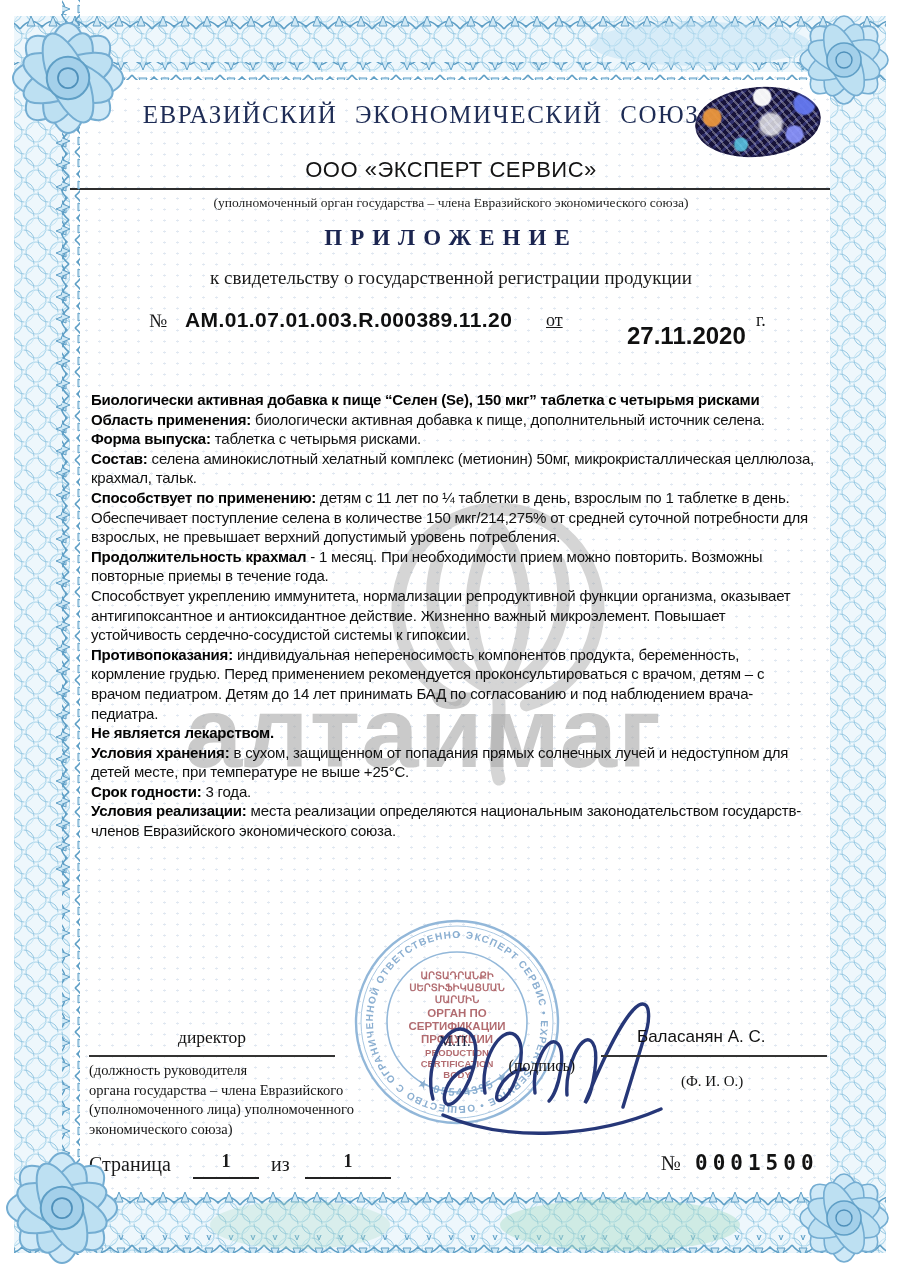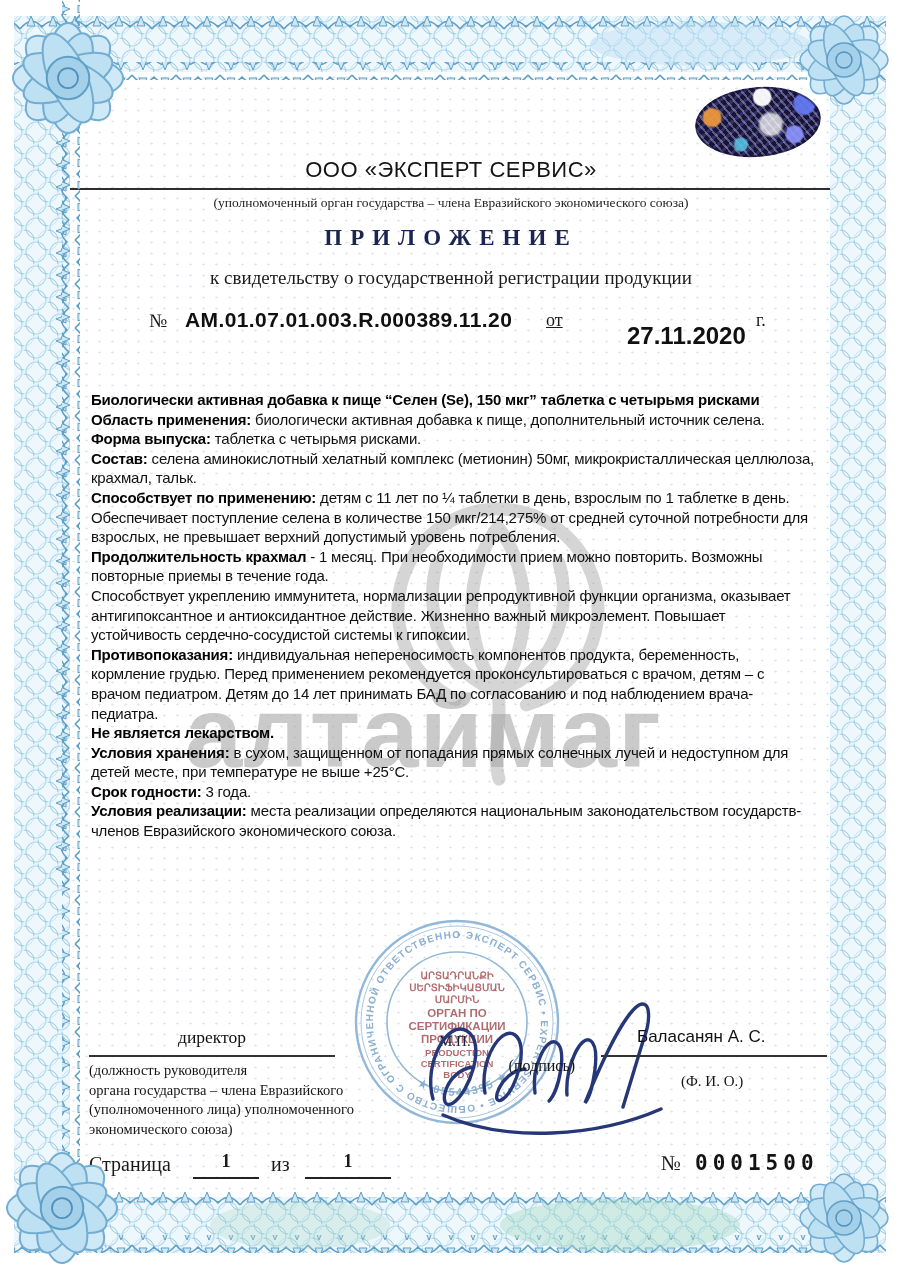--- a/index.html
+++ b/index.html
@@ -111,20 +111,21 @@
           <circle cx="135" cy="130" r="100" stroke-dasharray="555 75" transform="rotate(115 135 130)"></circle>
           <path d="M135 212 C 100 168 100 92 135 48 C 170 92 170 168 135 212 Z"></path>
           <path d="M135 212 C 86 196 58 140 74 84"></path>
           <path d="M135 212 C 184 196 212 140 196 84"></path>
           <path d="M135 212 C 140 246 128 272 136 300"></path>
         </g>
       </svg>
       <div class="wm-word">алтаймаг</div>
     </div>
 
+    <div class="union-title">ЕВРАЗИЙСКИЙ ЭКОНОМИЧЕСКИЙ СОЮЗ</div>
     <div class="hologram"></div>
     <div class="org-name">ООО «ЭКСПЕРТ СЕРВИС»</div>
     <div class="rule"></div>
     <div class="org-caption">(уполномоченный орган государства – члена Евразийского экономического союза)</div>
     <div class="app-title">ПРИЛОЖЕНИЕ</div>
     <div class="app-subtitle">к свидетельству о государственной регистрации продукции</div>
 
     <div class="number-row">
       <span class="no">№</span>
       <span class="num">AM.01.07.01.003.R.000389.11.20</span>

